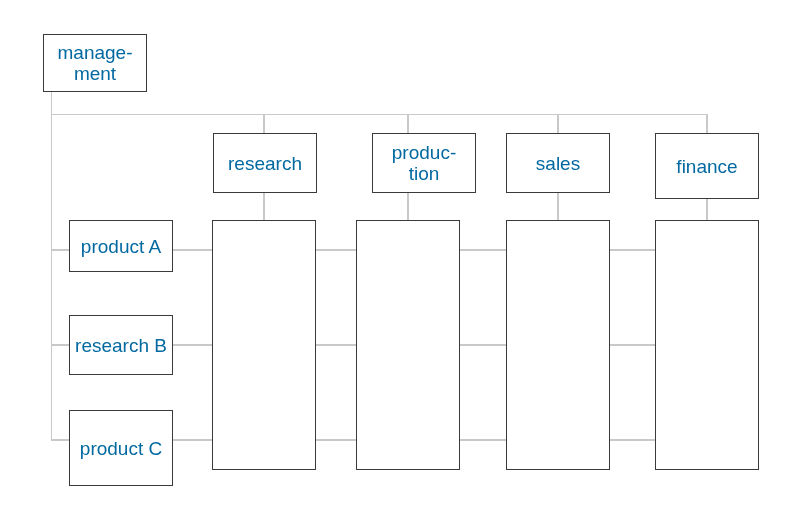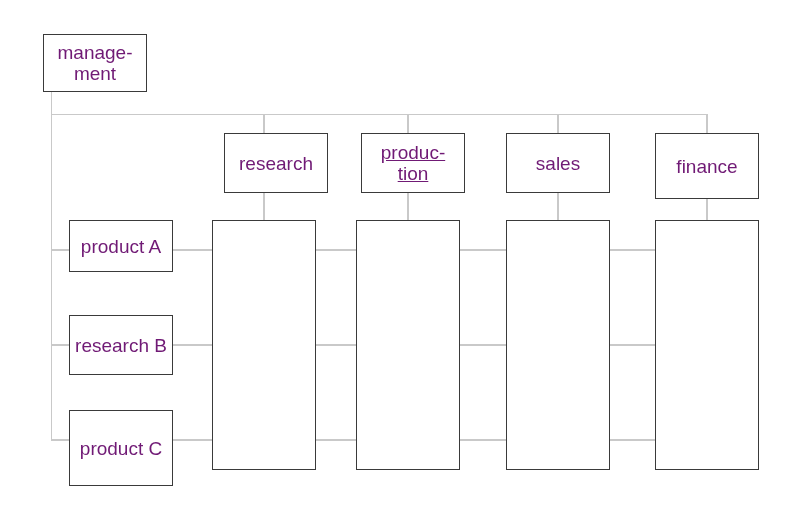--- a/index.html
+++ b/index.html
@@ -25,27 +25,27 @@
     box-sizing: border-box;
     background: #ffffff;
     border: 1.5px solid #3a3a3a;
     z-index: 2;
     display: flex;
     align-items: center;
     justify-content: center;
     text-align: center;
     font-size: 19px;
     line-height: 21px;
-    color: #701a75;
+    color: #0369a1;
     white-space: pre-line;
   }
   
   .box-management { left: 43px;  top: 34px;  width: 104px; height: 58px; }
-  .box-research   { left: 224px; top: 133px; width: 104px; height: 60px; }
-  .box-production { left: 361px; top: 133px; width: 104px; height: 60px; text-decoration: underline; }
+  .box-research   { left: 213px; top: 133px; width: 104px; height: 60px; }
+  .box-production { left: 372px; top: 133px; width: 104px; height: 60px; }
   .box-sales      { left: 506px; top: 133px; width: 104px; height: 60px; }
   .box-finance    { left: 655px; top: 133px; width: 104px; height: 66px; }
   .box-product-a  { left: 69px;  top: 220px; width: 104px; height: 52px; }
   .box-product-b  { left: 69px;  top: 315px; width: 104px; height: 60px; }
   .box-product-c  { left: 69px;  top: 410px; width: 104px; height: 76px; }
   
   .col-research   { left: 212px; top: 220px; width: 104px; height: 250px; }
   .col-production { left: 356px; top: 220px; width: 104px; height: 250px; }
   .col-sales      { left: 506px; top: 220px; width: 104px; height: 250px; }
   .col-finance    { left: 655px; top: 220px; width: 104px; height: 250px; }

